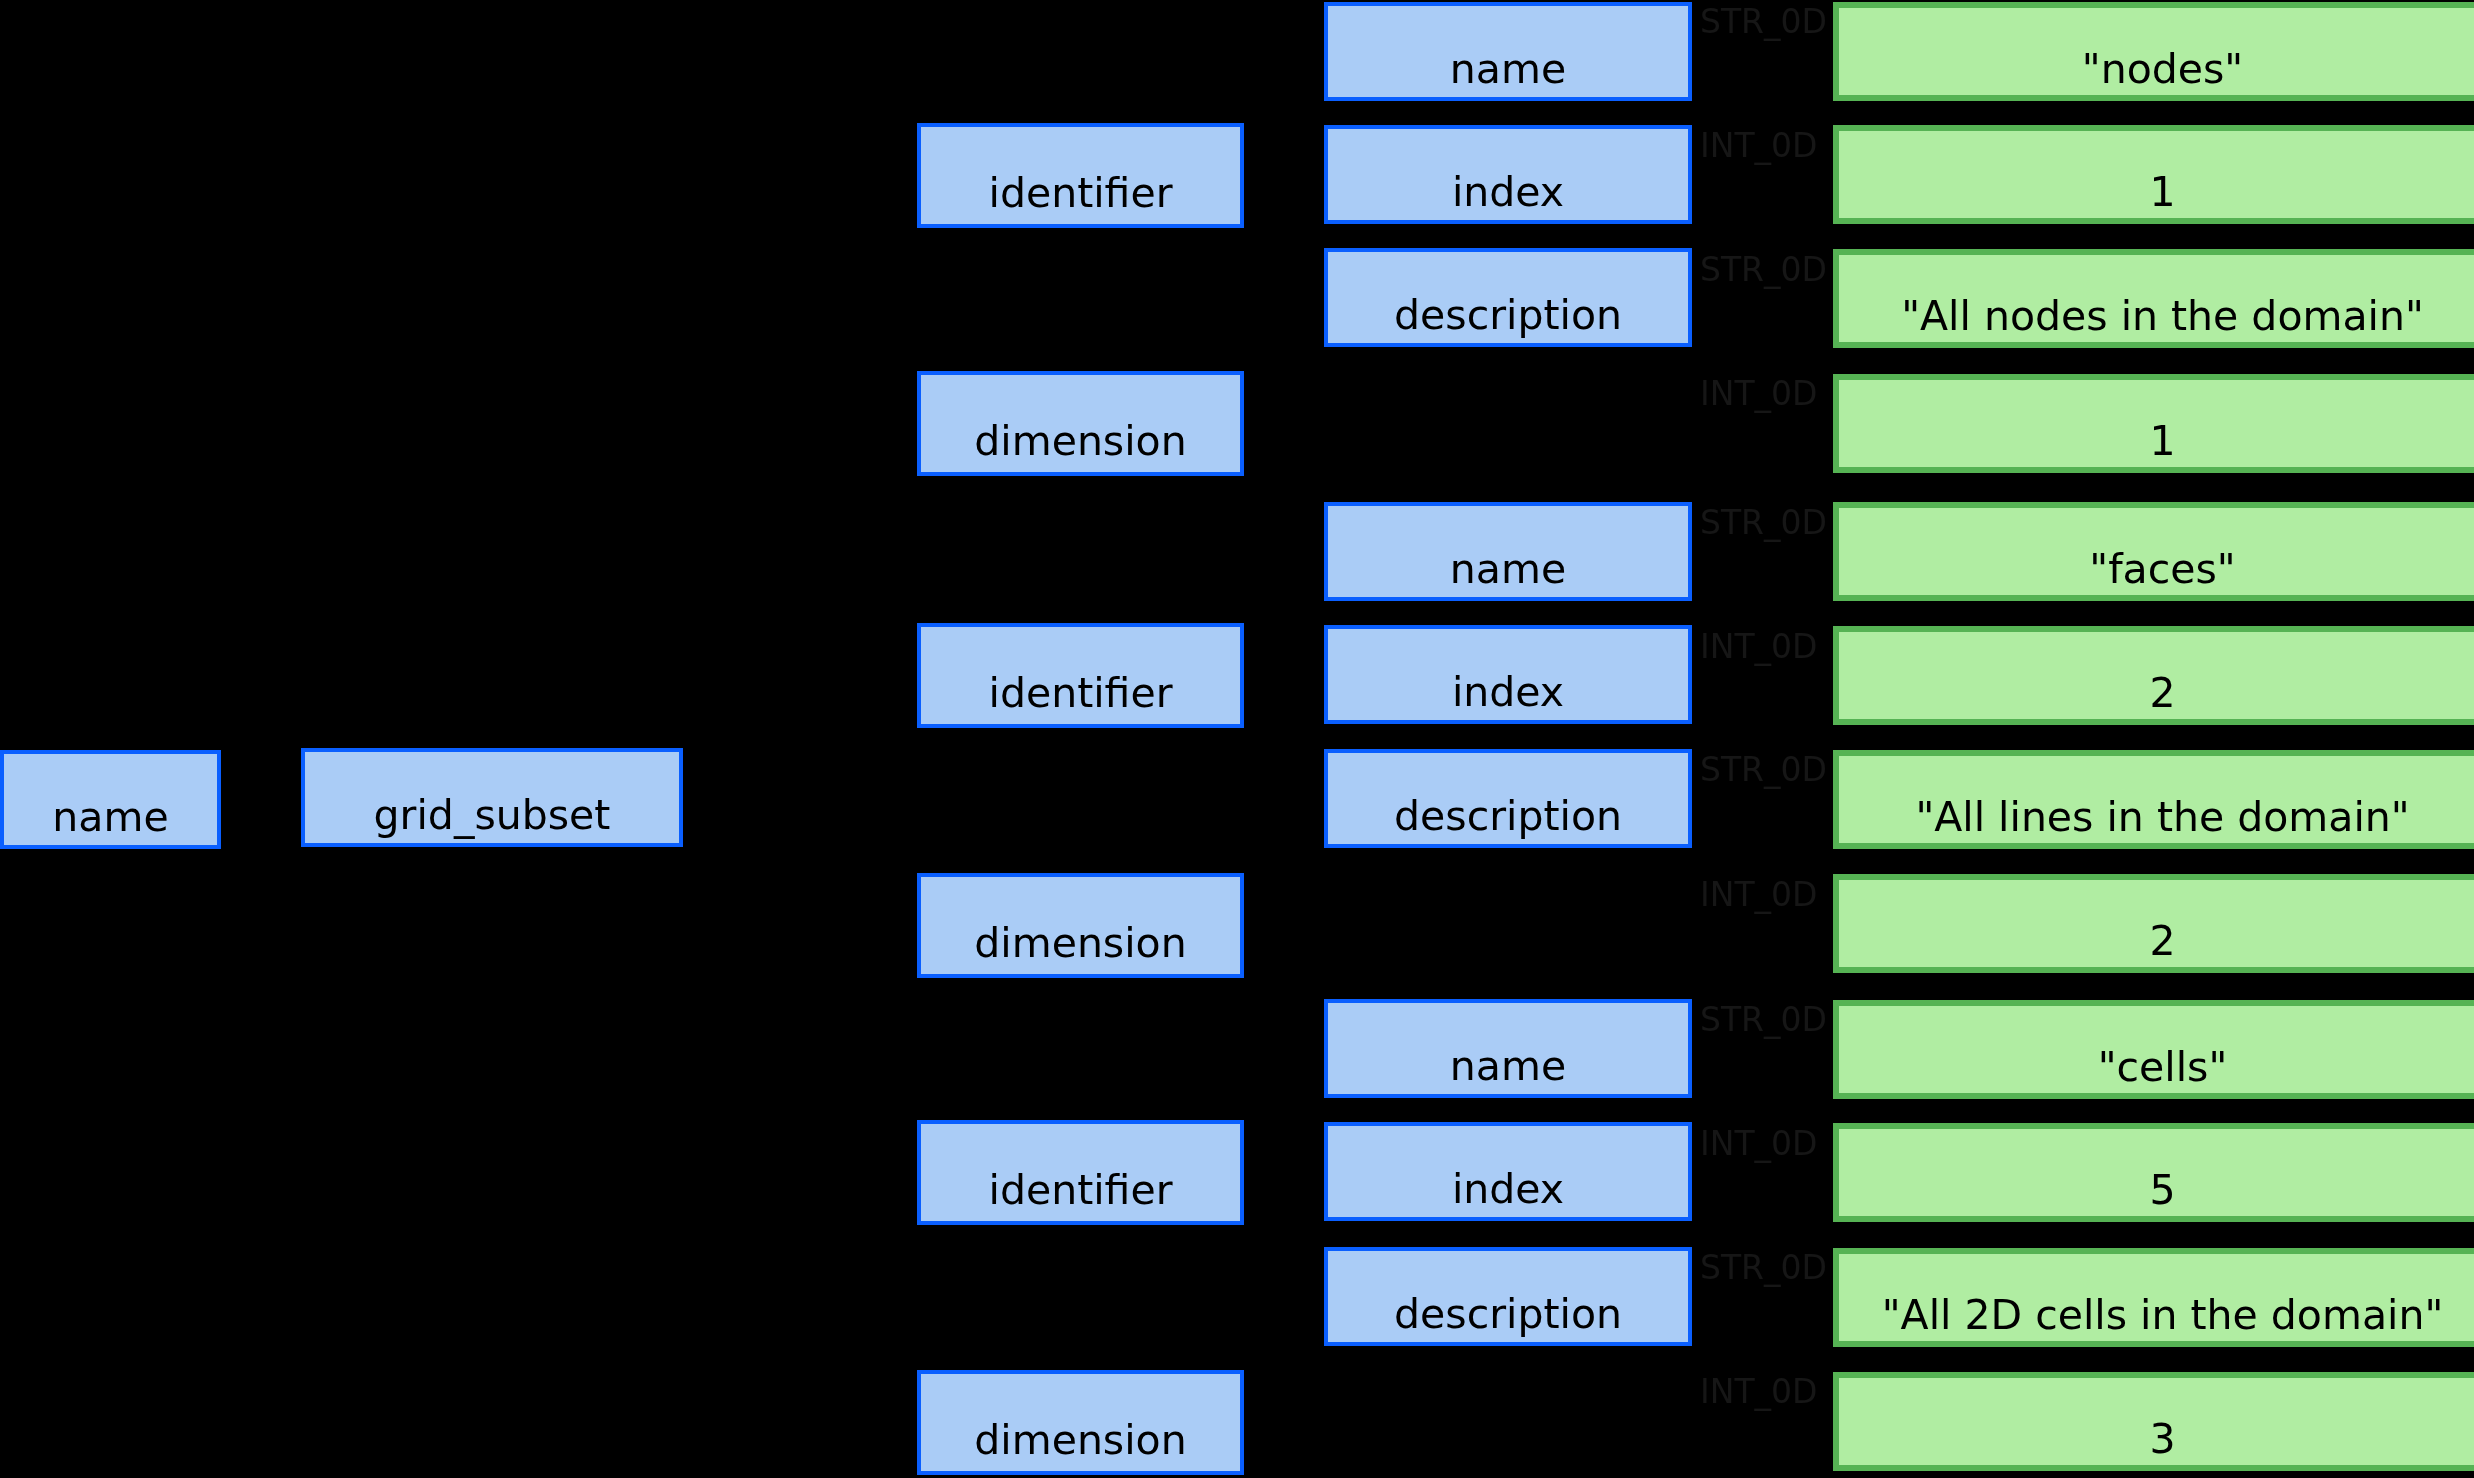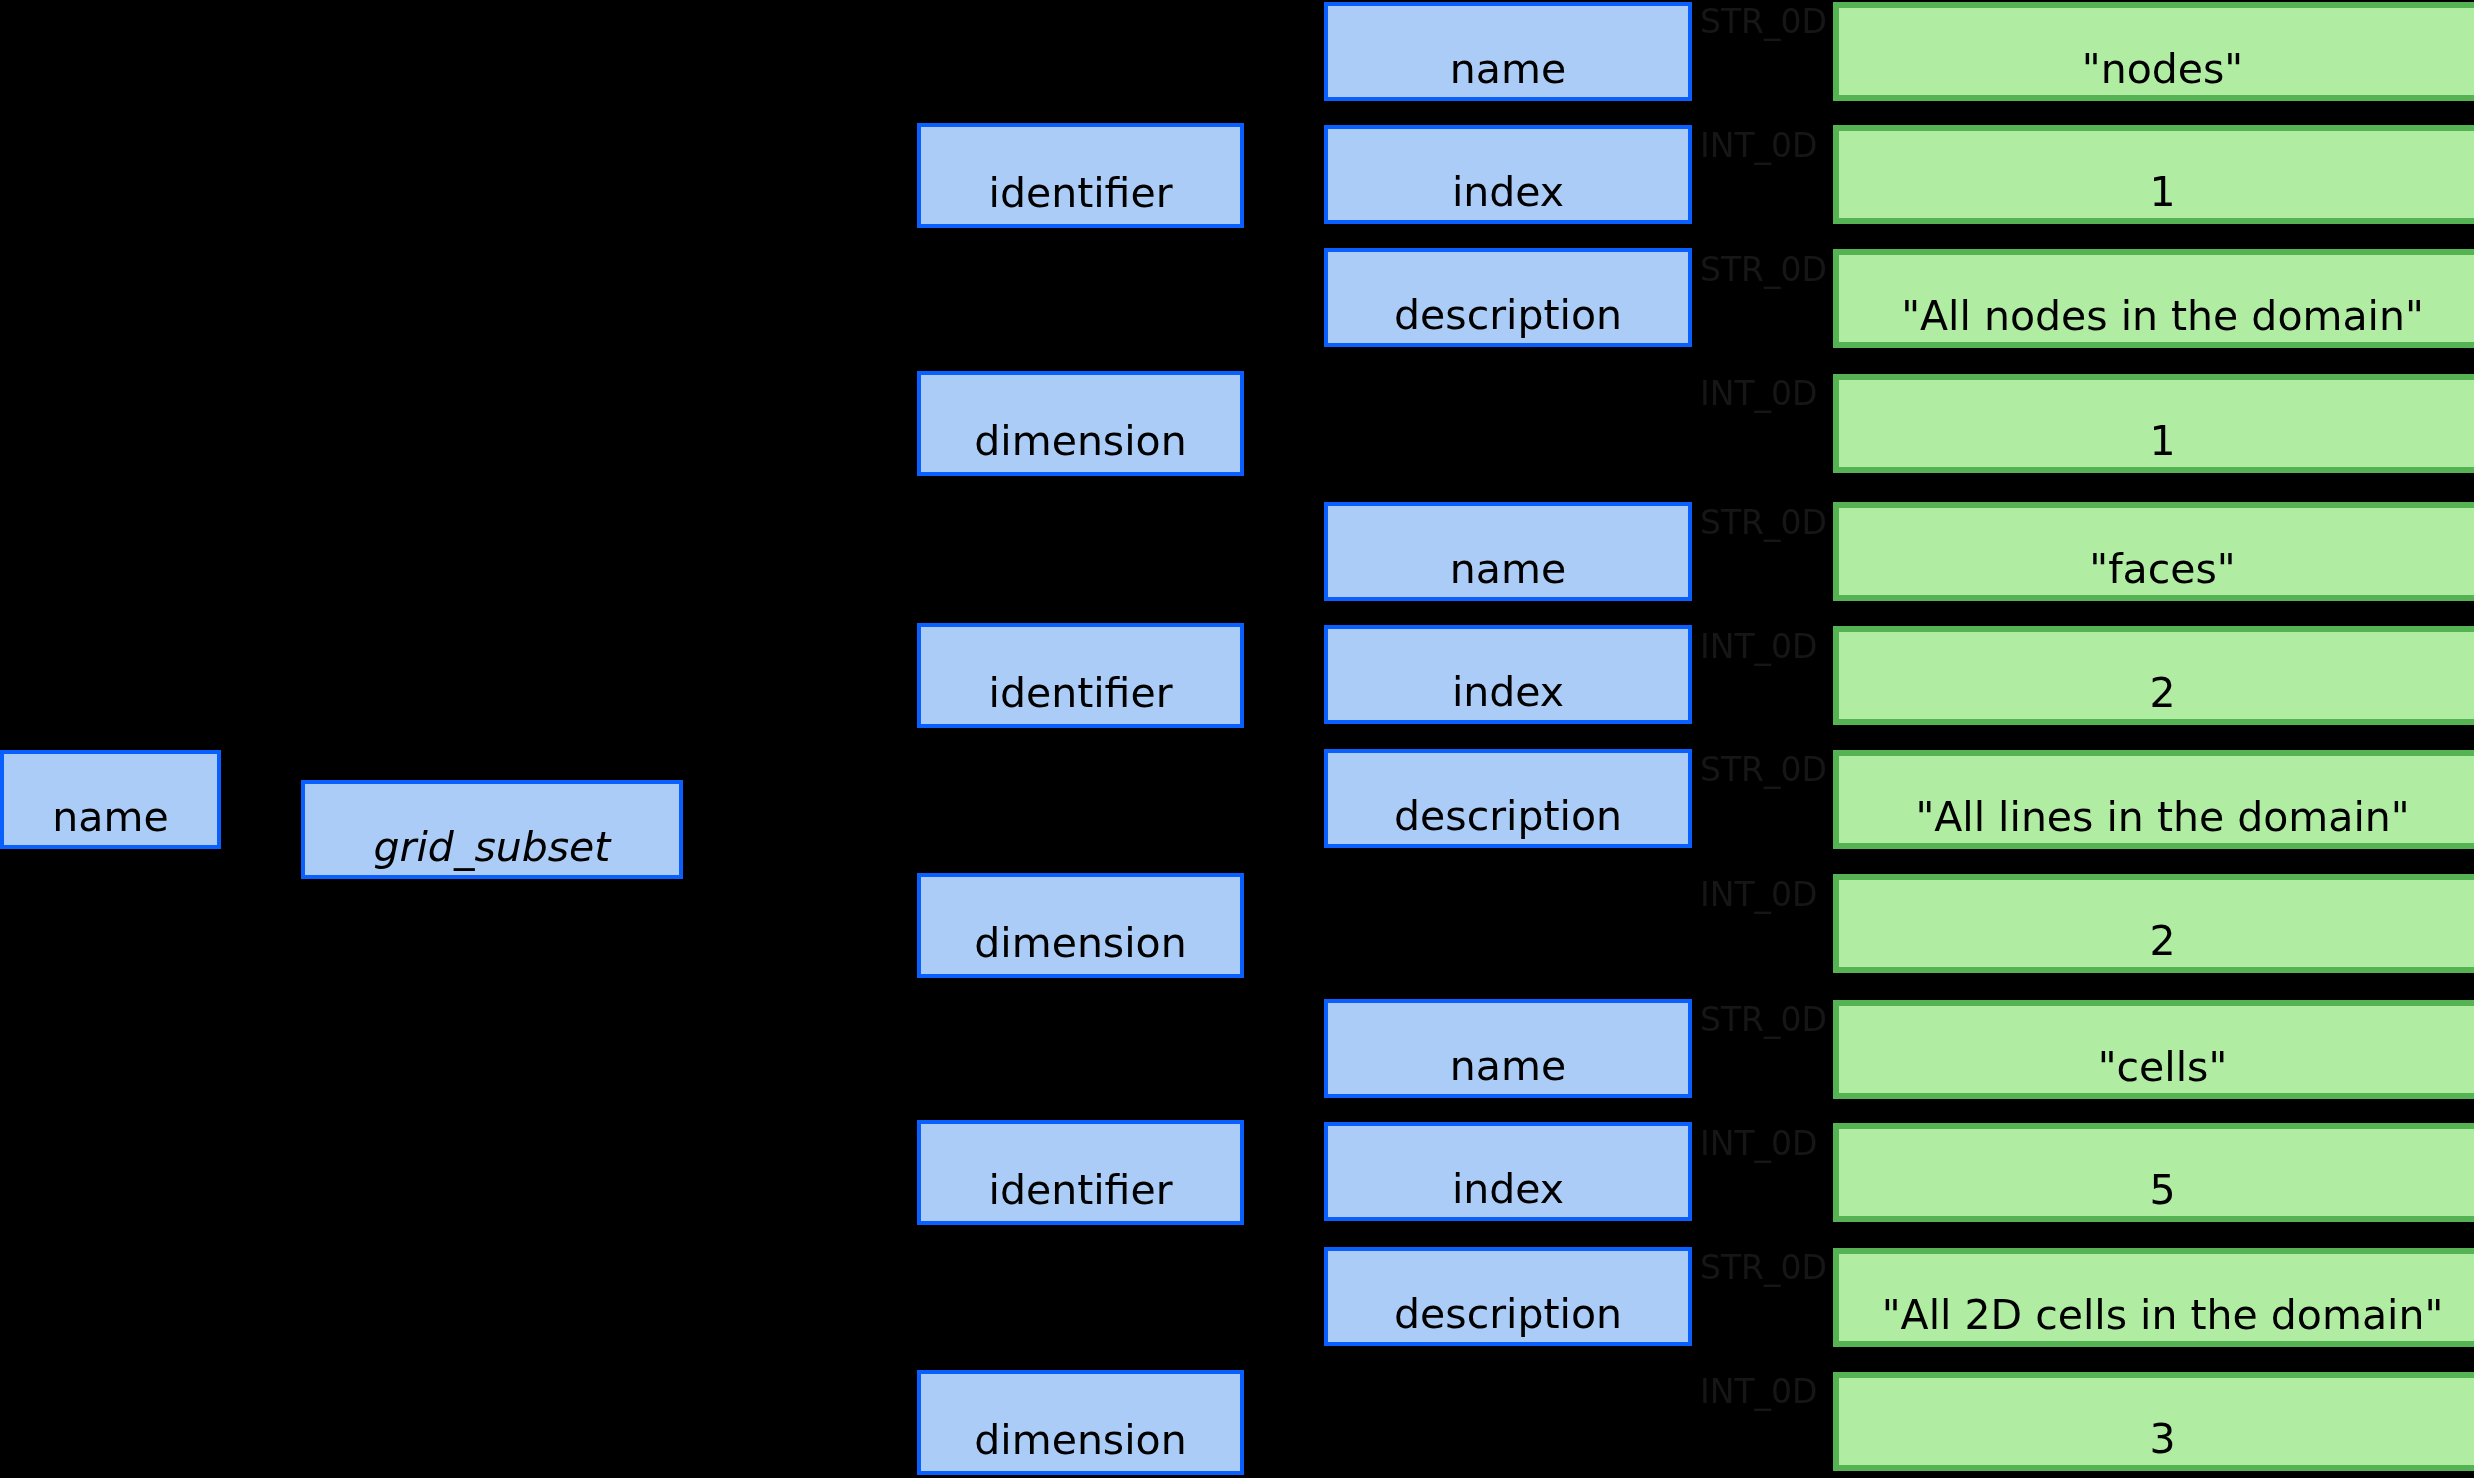--- a/index.html
+++ b/index.html
@@ -78,21 +78,21 @@
   <div class="connector" style="left:1688px; top:675px; width:145px;"></div>
   <div class="connector" style="left:1688px; top:799px; width:145px;"></div>
   <div class="connector" style="left:1688px; top:1049px; width:145px;"></div>
   <div class="connector" style="left:1688px; top:1172px; width:145px;"></div>
   <div class="connector" style="left:1688px; top:1297px; width:145px;"></div>
 
   <div class="node node-blue" style="left:0px; top:750px; width:221px; height:99px;">
     <span class="node-label">name</span>
   </div>
 
-  <div class="node node-blue" style="left:301px; top:780px; width:382px; height:99px;font-style:italic;">
+  <div class="node node-blue" style="left:301px; top:748px; width:382px; height:99px;">
     <span class="node-label">grid_subset</span>
   </div>
 
   <div class="node node-blue" style="left:917px; top:123px; width:327px; height:105px;">
     <span class="node-label">identifier</span>
   </div>
   <div class="node node-blue" style="left:917px; top:371px; width:327px; height:105px;">
     <span class="node-label">dimension</span>
   </div>
 

